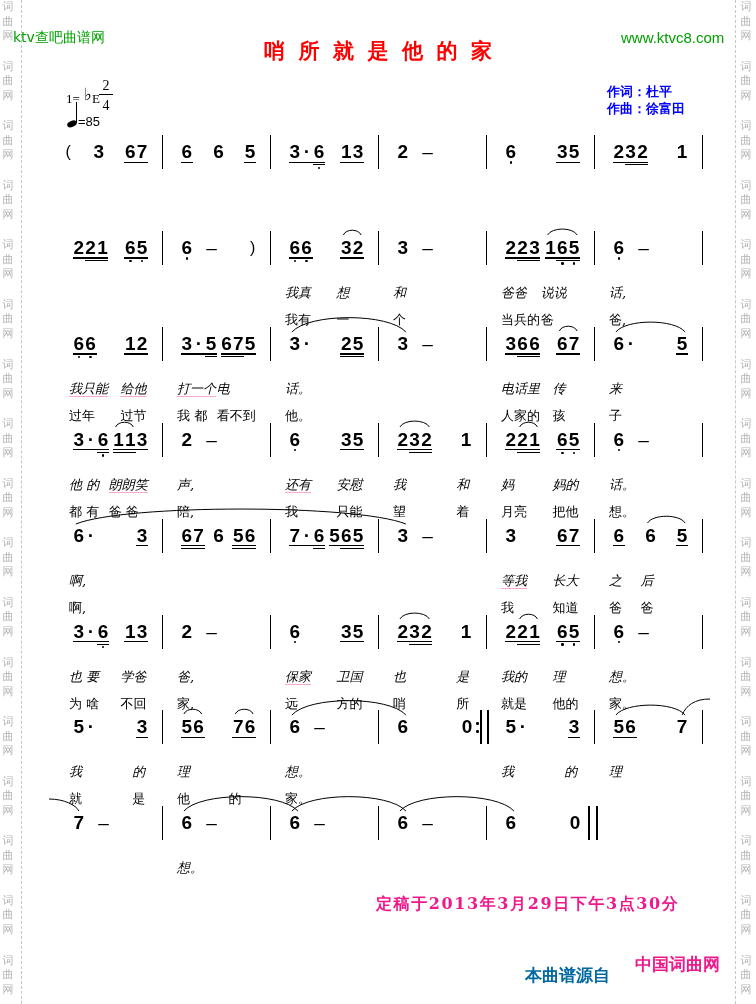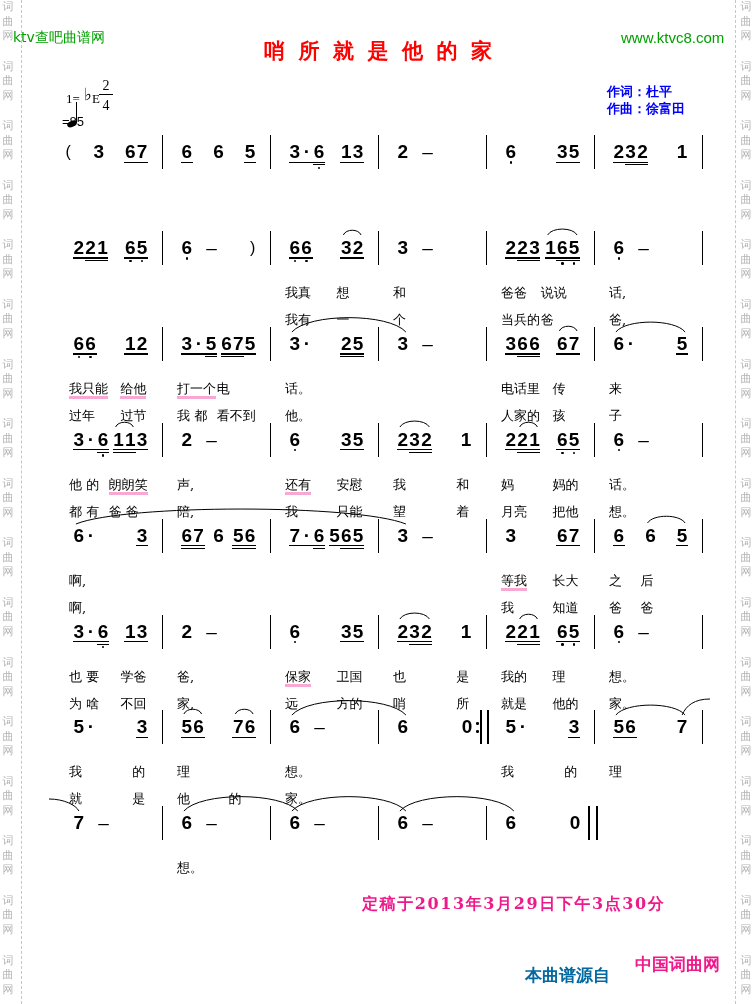--- a/index.html
+++ b/index.html
@@ -21,21 +21,21 @@
 .title{left:264px;top:39px;margin:0;font:bold 21px/24px "DejaVu Serif",serif;letter-spacing:13.5px;color:var(--title);}
 .key-prefix{left:66px;top:92px;font:13px/14px "Liberation Serif",serif;}
 .key-acc{left:84px;top:85px;font:17px/18px "DejaVu Sans",sans-serif;}
 .key-tonic{left:92px;top:92px;font:13px/14px "Liberation Serif",serif;}
 .time-sig{left:99px;top:78px;width:14px;text-align:center;font:14px/15px "Liberation Serif",serif;}
 .time-num{display:block;border-bottom:1px solid #000;padding-bottom:1px;}
 .time-den{display:block;padding-top:3px;}
 .tempo-icon{left:66px;top:102px;width:12px;height:26px;}
 .tempo-icon::before{content:"";position:absolute;left:10px;top:0;width:1.3px;height:21px;background:#000;}
 .tempo-icon::after{content:"";position:absolute;left:1px;top:18.5px;width:9.5px;height:6px;border-radius:50%;background:#000;transform:rotate(-22deg);}
-.tempo-text{left:62px;top:115px;font:13px/14px "Liberation Sans",sans-serif;}
+.tempo-text{left:78px;top:115px;font:13px/14px "Liberation Sans",sans-serif;}
 .credits{left:607px;top:83px;font:bold 13px/17px "DejaVu Sans",sans-serif;color:var(--credits);}
 .credits div{white-space:nowrap;}
 
 
 .score{position:absolute;left:0;top:0;width:756px;height:1004px;}
 .staff-line{position:absolute;left:55px;width:648px;height:34px;}
 .measure-row{display:flex;height:34px;}
 .measure{position:relative;width:108px;height:34px;flex:0 0 108px;display:flex;align-items:center;justify-content:space-between;padding:0 14px 0 18px;}
 .measure.bar-single{border-right:1.4px solid #000;}
 .measure.bar-repeat-end::after{content:"";position:absolute;right:-2px;top:0;width:5.5px;height:34px;border-left:2px solid #000;border-right:2px solid #000;}
@@ -46,26 +46,26 @@
 .note.dash{font-weight:normal;margin-left:13px;}
 .note.aug{padding:0 3px;}
 .note.paren{font-weight:normal;font-size:16px;}
 .note.paren.open{margin-left:-8px;}
 .uline{position:absolute;left:0;right:0;height:1.3px;background:#000;}
 .uline.u1{top:19.5px;}
 .uline.u2{top:22px;}
 .lodot{position:absolute;left:50%;width:2.4px;height:2.4px;margin-left:-1.2px;border-radius:50%;background:#000;}
 .lyric{position:absolute;left:-4px;font:13px/14px "DejaVu Serif",serif;white-space:pre;color:#000;}
 .lyric.v1{top:35px;margin-top:40px;}
-.lyric.v2{top:48px;}
-.lseg.ul{border-bottom:3px solid #f9a8d4;margin-top:20px;}
+.lyric.v2{top:48px;font-style:italic;}
+.lseg.ul{border-bottom:1px solid #f9a8d4;margin-top:20px;}
 .slurs{position:absolute;left:0;top:0;overflow:visible;pointer-events:none;}
 
 
-.finalized{left:362px;top:895px;font:bold 16px/18px "DejaVu Serif",serif;letter-spacing:1.6px;color:var(--accent);}
+.finalized{left:376px;top:895px;font:bold 16px/18px "DejaVu Serif",serif;letter-spacing:1.6px;color:var(--accent);}
 .source-label{left:525px;top:966px;font:bold 17px/19px "DejaVu Sans",sans-serif;color:#0369a1;}
 .source-name{left:635px;top:955px;font:bold 17px/19px "DejaVu Sans",sans-serif;color:var(--accent);text-align:right;}
 </style>
 </head>
 <body>
 
 <div class="wm-col left">
     <div class="wm-group">
       <span class="wm-char">词</span>
       <span class="wm-char">曲</span>

